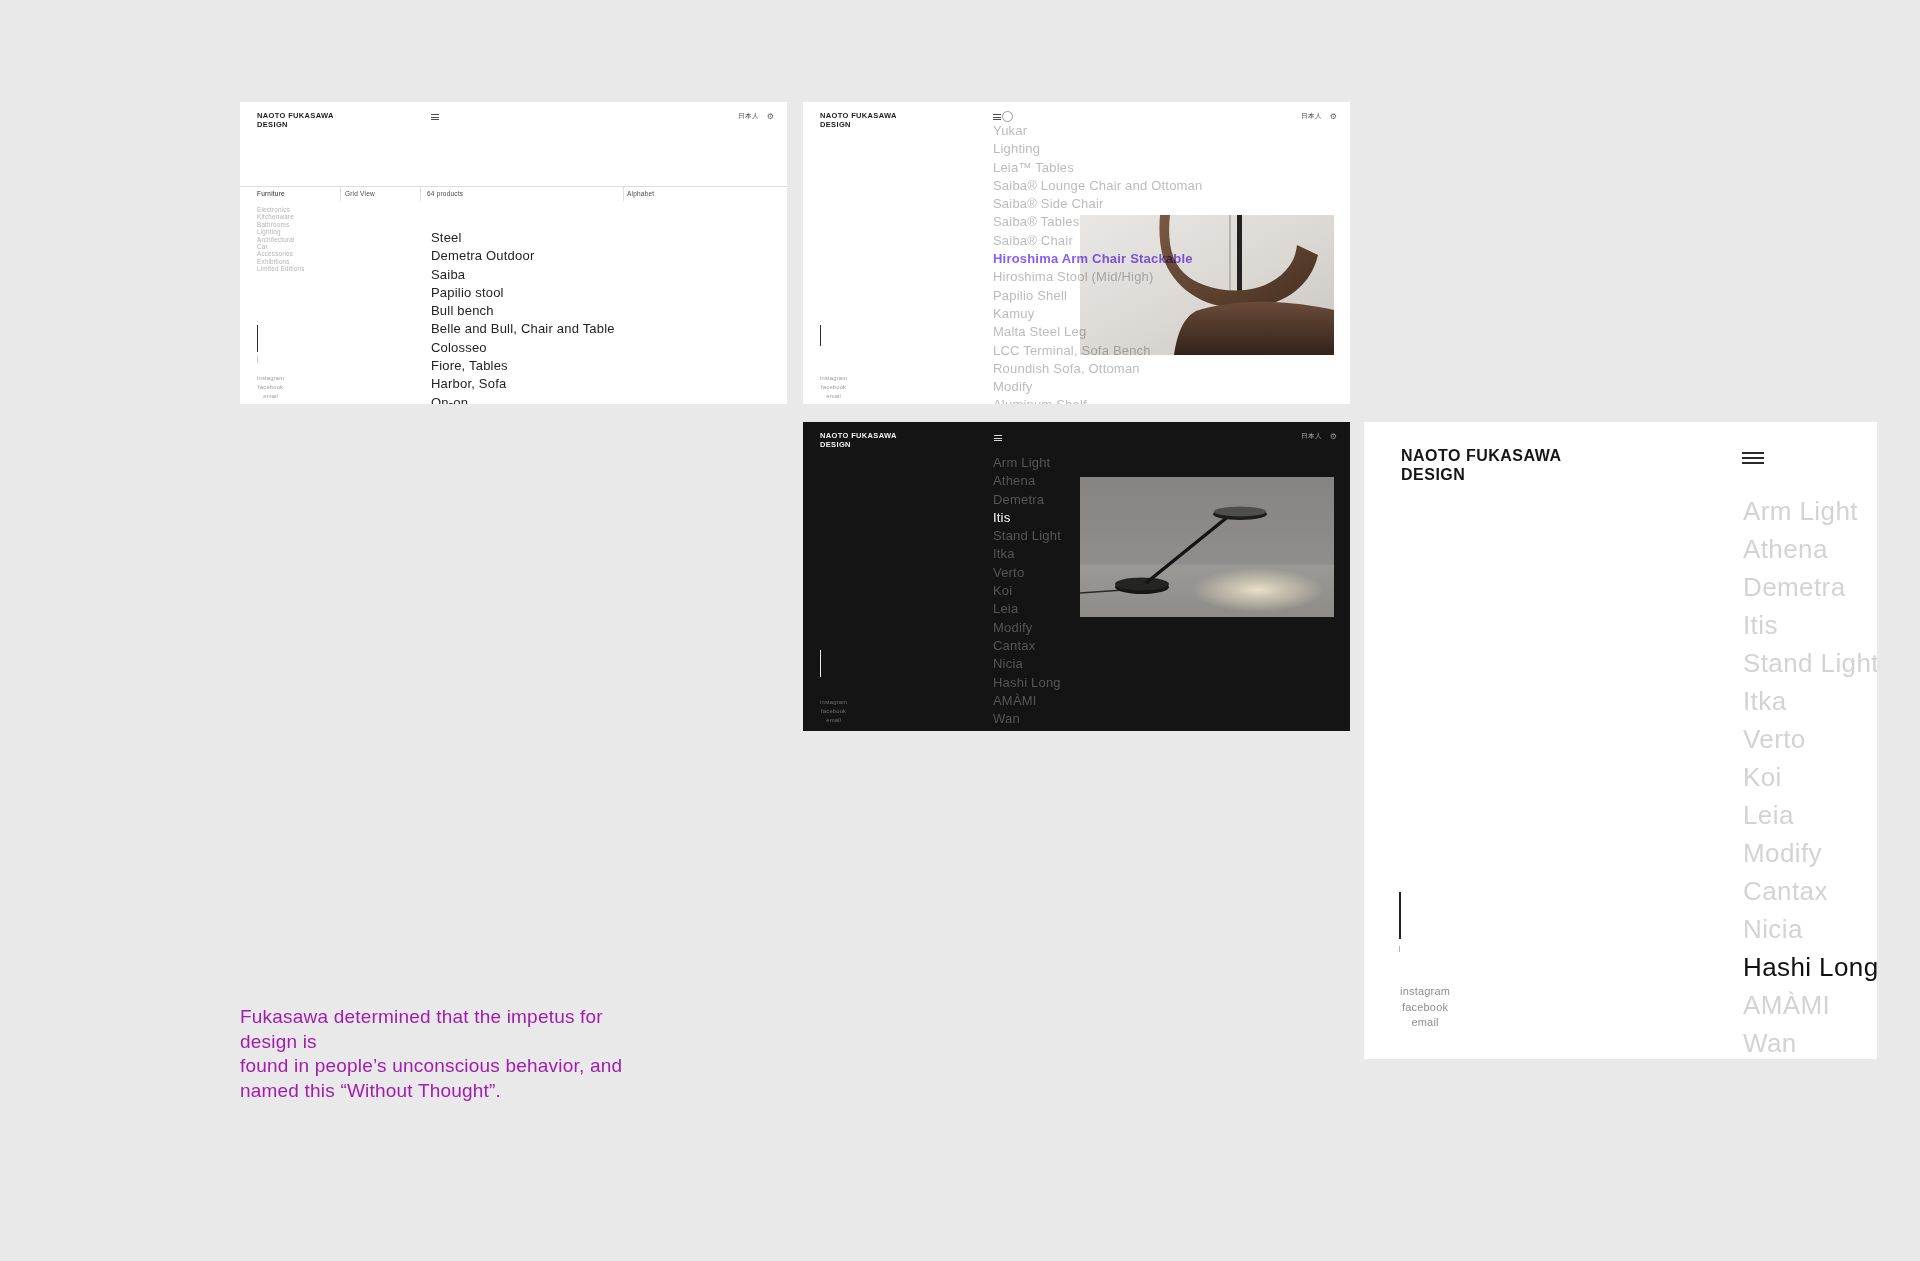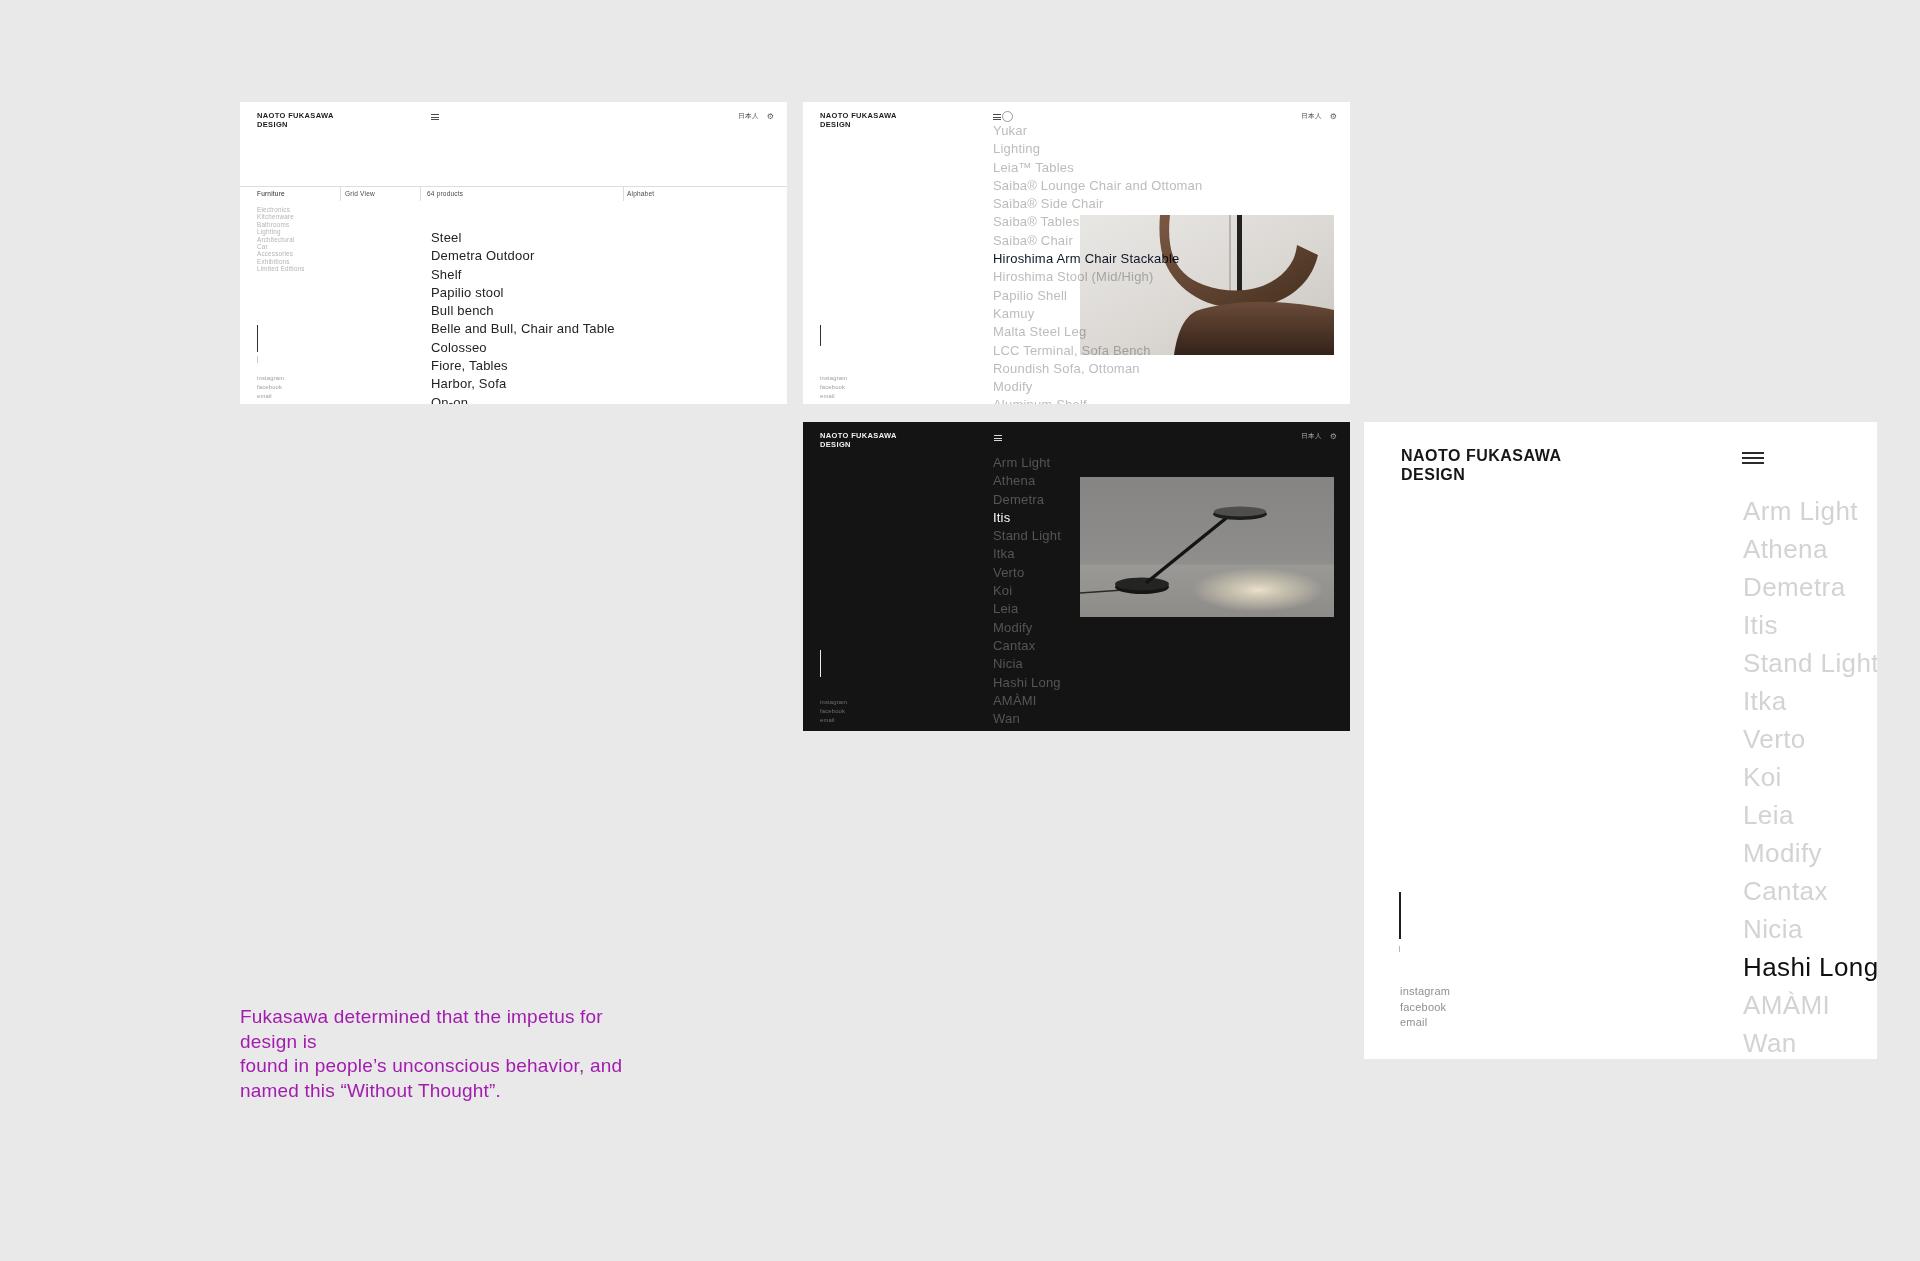--- a/index.html
+++ b/index.html
@@ -55,21 +55,21 @@
   #nav-alphabet{left:387px;}
   .cats{position:absolute;left:17px;top:104px;}
   .cat{font-size:6.3px;line-height:7.4px;letter-spacing:.2px;color:#b3b3b3;cursor:pointer;}
 
   
   .plist .p-item{cursor:pointer;white-space:nowrap;}
   #panel1 .plist{position:absolute;left:191px;top:127px;font-size:13px;line-height:18.3px;
     letter-spacing:.2px;color:#232323;}
   #panel2 .plist{position:absolute;left:190px;top:20px;font-size:13px;line-height:18.3px;
     letter-spacing:.2px;color:#bcbcbc;z-index:2;mix-blend-mode:multiply;}
-  #panel2 .plist .active{color:#0f172a;font-weight:400;}
+  #panel2 .plist .active{color:#8b5cf6;font-weight:700;}
   #panel3 .plist{position:absolute;left:190px;top:32px;font-size:13px;line-height:18.3px;
     letter-spacing:.2px;color:#555555;}
   #panel3 .plist .active{color:#fafafa;}
   #panel4 .plist{position:absolute;left:379px;top:70px;font-size:26px;line-height:38px;
     letter-spacing:.4px;color:#d3d3d3;}
   #panel4 .plist .active{color:#101010;}
 
   
   .preview{position:absolute;width:254px;height:140px;z-index:1;}
   #panel2 .preview{left:277px;top:113px;}
@@ -82,21 +82,21 @@
   #panel1 .cursor-tail{position:absolute;left:17px;top:254px;width:1px;height:7px;background:#c9c9c9;}
   #panel2 .cursor-bar{left:17px;top:223px;height:21px;}
   #panel3 .cursor-bar{left:17px;top:228px;height:27px;background:#ececec;}
   #panel4 .cursor-bar{left:35px;top:470px;width:2px;height:47px;background:#1f1f1f;}
   #panel4 .cursor-tail{position:absolute;left:35px;top:524px;width:1px;height:6px;background:#b5b5b5;}
 
   
   .social{position:absolute;left:17px;}
   #panel1 .social,#panel2 .social{top:272px;}
   #panel3 .social{top:276px;}
-  .social .s-item{font-size:5.8px;line-height:9px;letter-spacing:.2px;color:#9b9b9b;cursor:pointer;}
+  .social .s-item{font-size:5.8px;line-height:9px;letter-spacing:.2px;color:#9b9b9b;cursor:pointer;text-align:center;}
   #panel3 .social .s-item{color:#737373;}
   #panel4 .social{left:36px;top:562px;}
   #panel4 .social .s-item{font-size:11px;line-height:15.5px;color:#8f8f8f;}
 
   
   .quote{position:absolute;left:240px;top:986px;width:420px;font-size:19px;line-height:24.5px;
     letter-spacing:.2px;color:#a21caf;white-space:pre-line;}
 </style>
 </head>
 <body>
@@ -133,21 +133,21 @@
       <div class="cat">Architectural</div>
       <div class="cat">Car</div>
       <div class="cat">Accessories</div>
       <div class="cat">Exhibitions</div>
       <div class="cat">Limited Editions</div>
     </div>
 
   <div class="plist">
       <div class="p-item">Steel</div>
       <div class="p-item">Demetra Outdoor</div>
-      <div class="p-item">Shelf</div>
+      <div class="p-item">Saiba</div>
       <div class="p-item">Papilio stool</div>
       <div class="p-item">Bull bench</div>
       <div class="p-item">Belle and Bull, Chair and Table</div>
       <div class="p-item">Colosseo</div>
       <div class="p-item">Fiore, Tables</div>
       <div class="p-item">Harbor, Sofa</div>
       <div class="p-item">On-on</div>
     </div>
 
   <div class="cursor-bar"></div>

